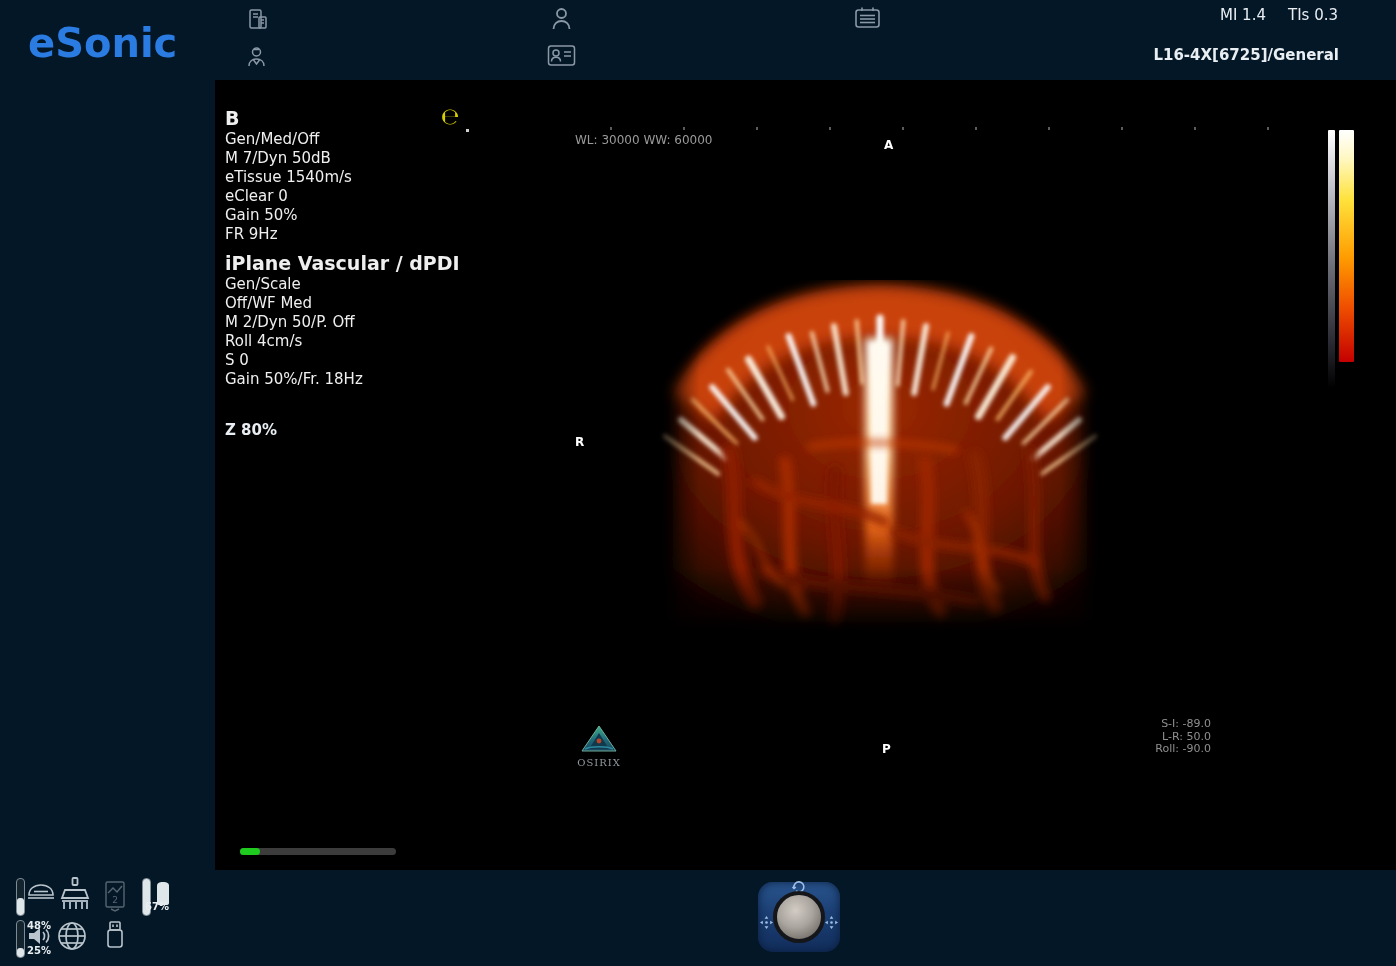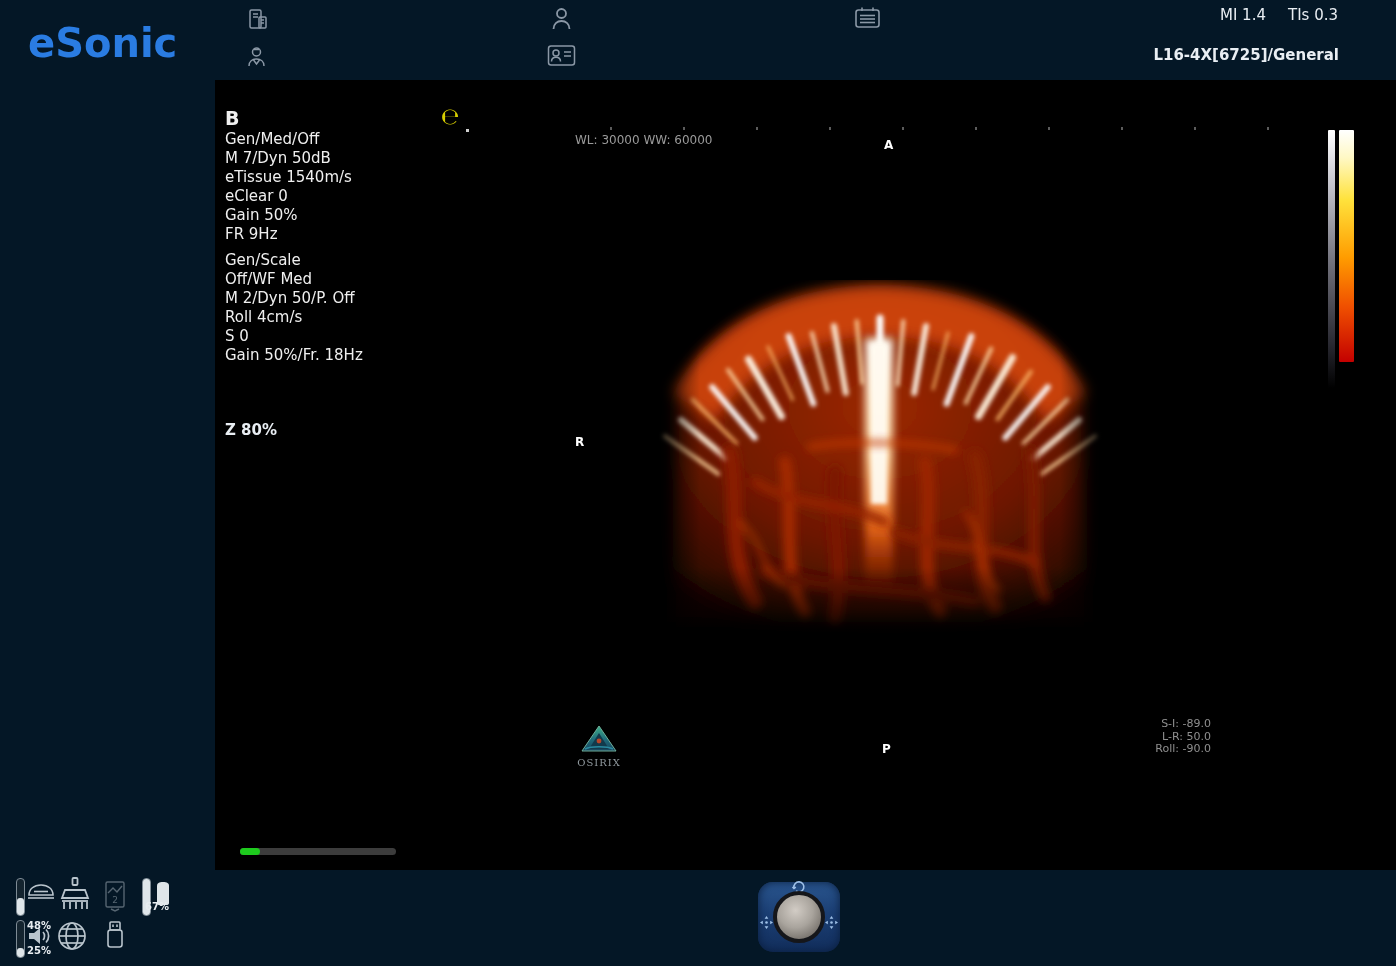--- a/index.html
+++ b/index.html
@@ -120,20 +120,21 @@
 
     <div class="info-col">
       <div class="info-title">B</div>
       <div>Gen/Med/Off</div>
       <div>M 7/Dyn 50dB</div>
       <div>eTissue 1540m/s</div>
       <div>eClear 0</div>
       <div>Gain 50%</div>
       <div>FR 9Hz</div>
       <div style="height:7px"></div>
+      <div class="info-title">iPlane Vascular / dPDI</div>
       <div>Gen/Scale</div>
       <div>Off/WF Med</div>
       <div>M 2/Dyn 50/P. Off</div>
       <div>Roll 4cm/s</div>
       <div>S 0</div>
       <div>Gain 50%/Fr. 18Hz</div>
     </div>
     <div class="zoom-label">Z 80%</div>
 
     <div class="probe-mark">℮</div>

